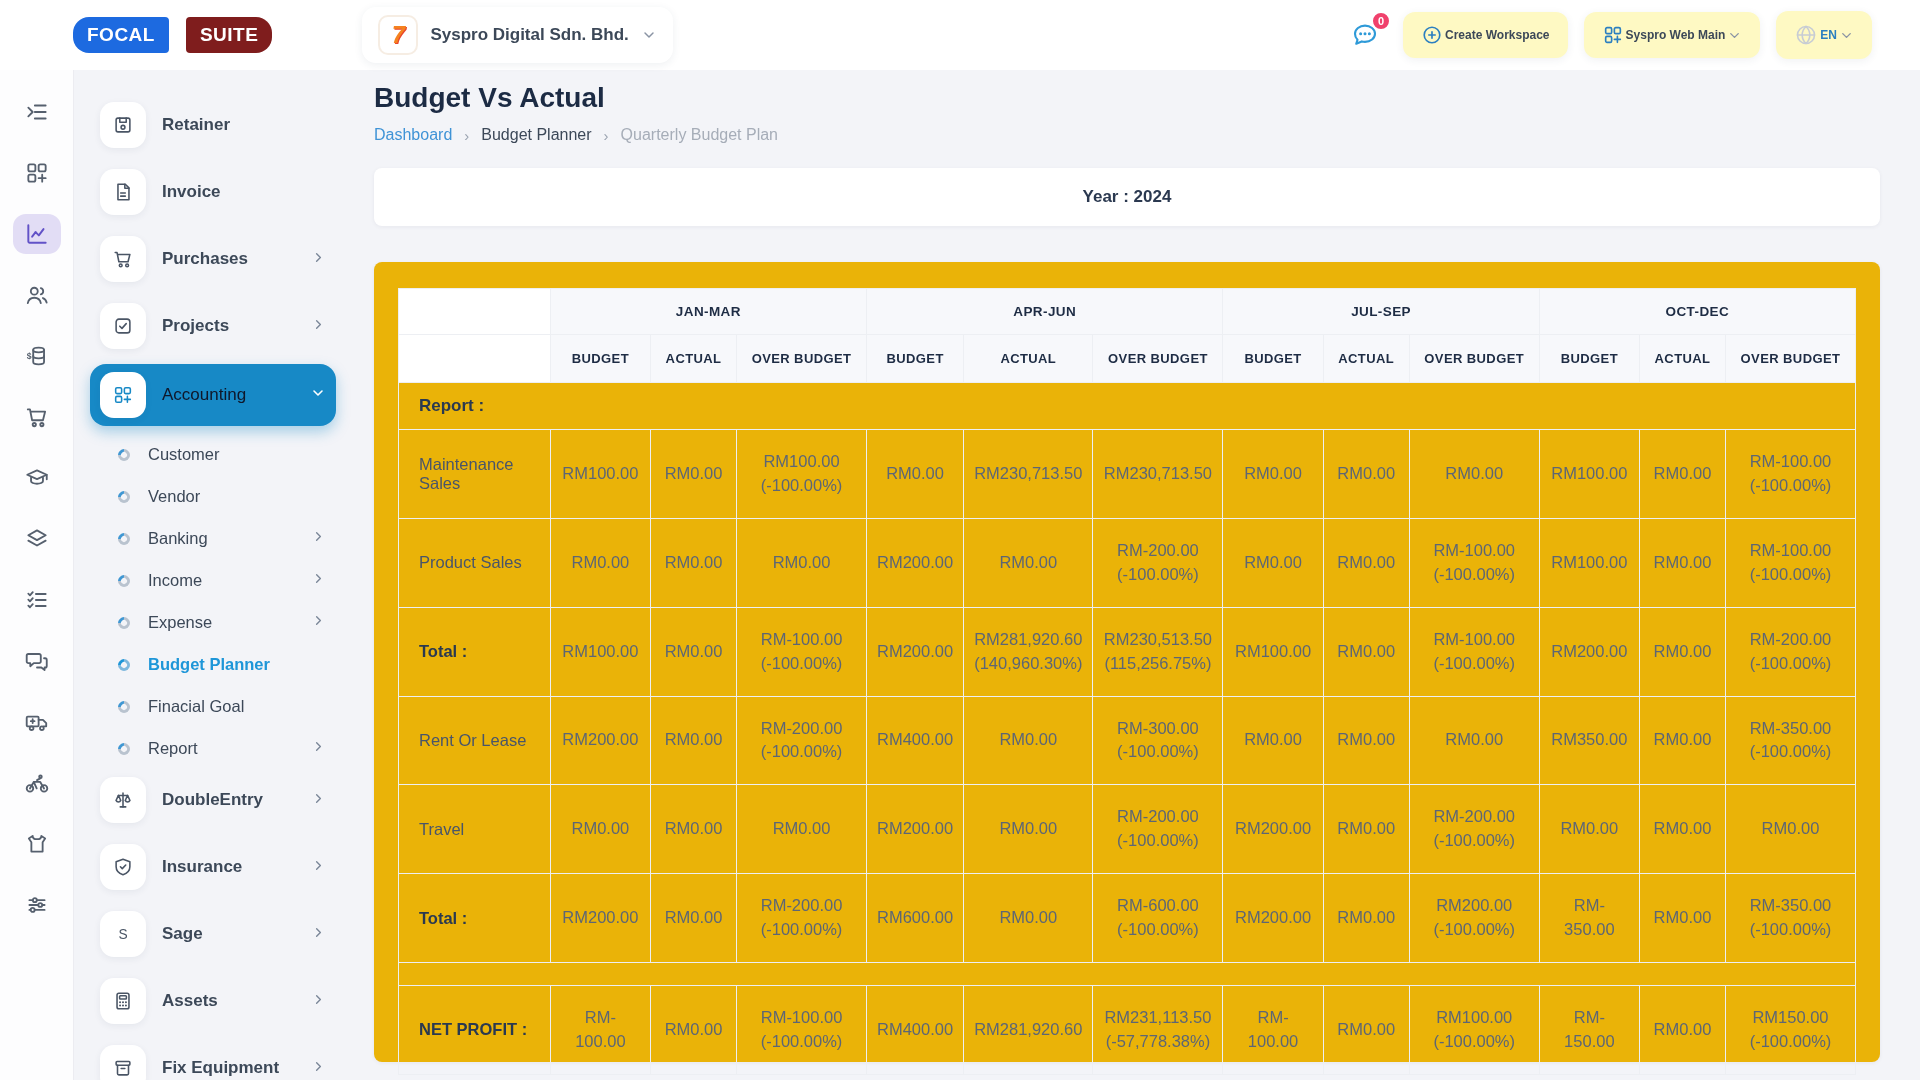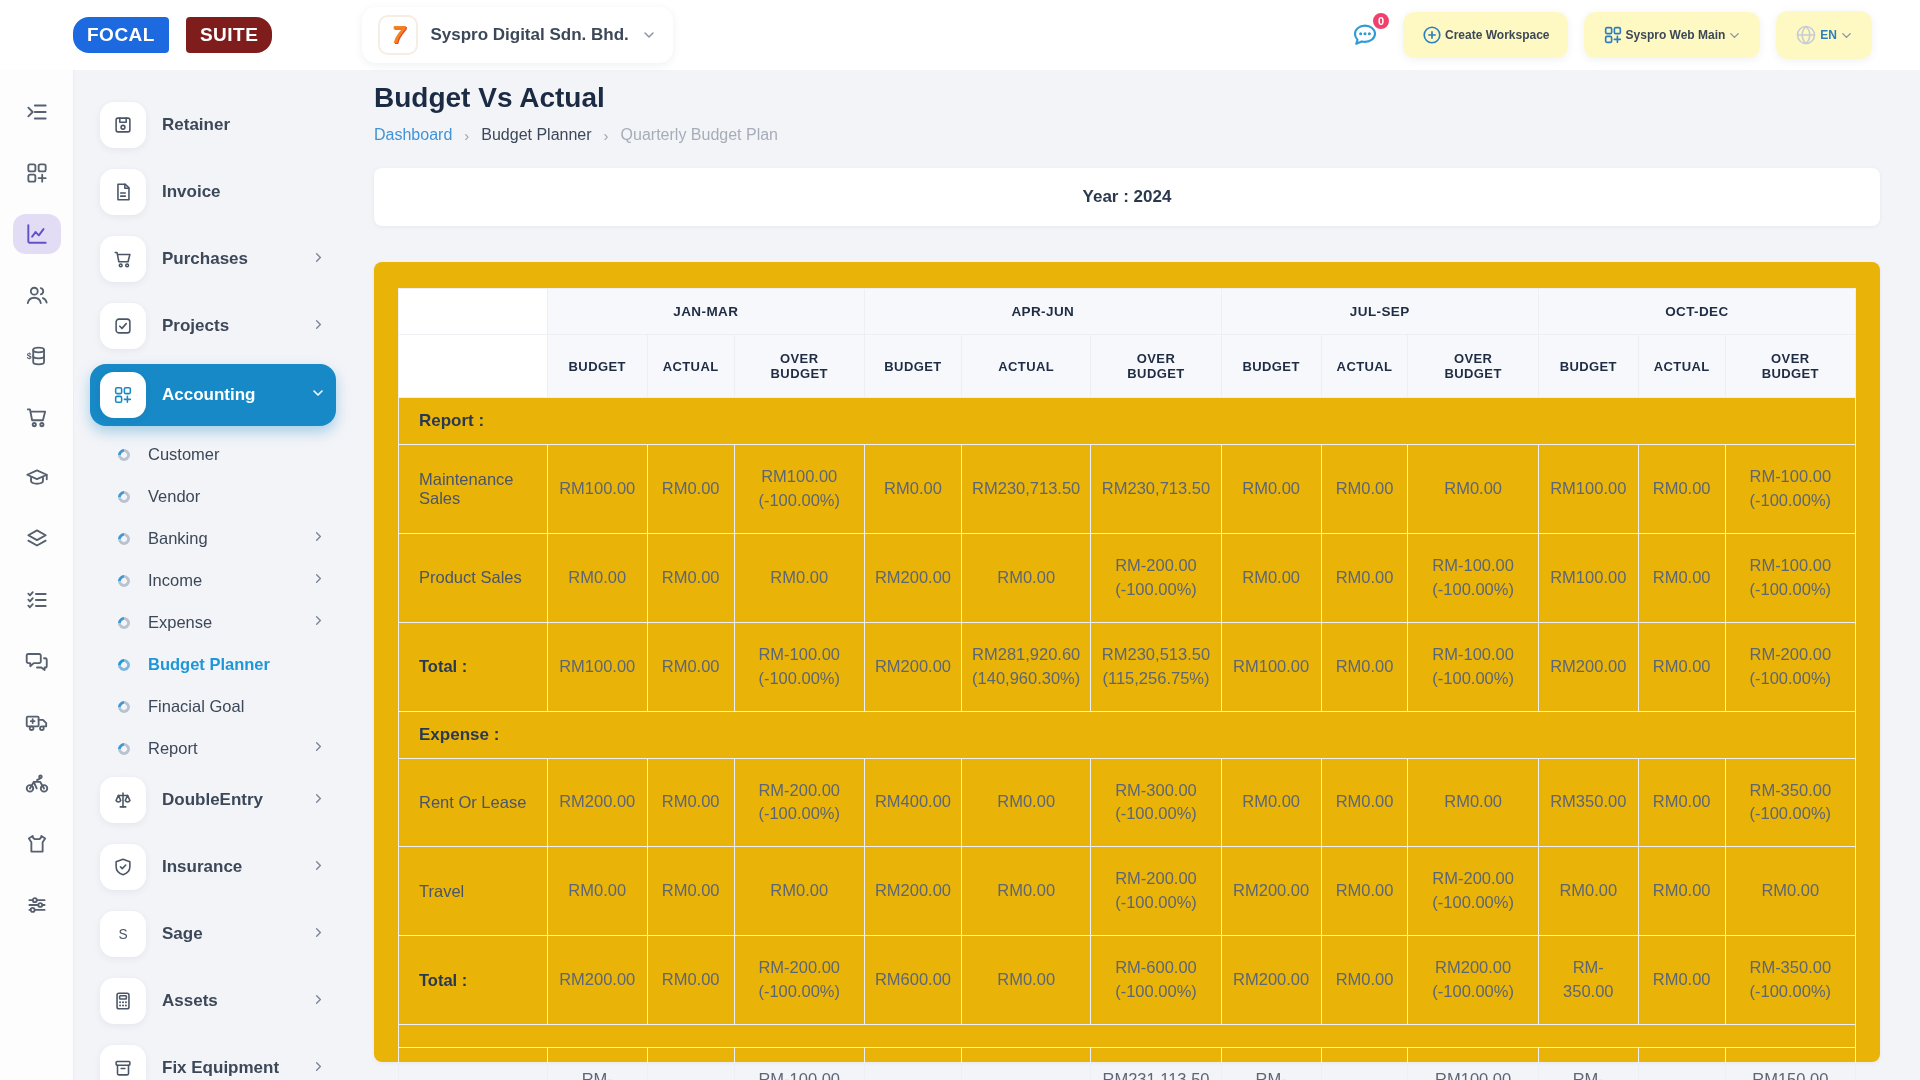--- a/index.html
+++ b/index.html
@@ -30,21 +30,21 @@
   .rail { width:74px; background:#fdfdfe; border-right:1px solid #ececf1; display:flex; flex-direction:column; align-items:center; padding-top:22px; gap:21px; flex:none; }
   .rail-item { width:48px; height:40px; border-radius:13px; display:flex; align-items:center; justify-content:center; color:#56606e; cursor:pointer; }
   .rail-item.active { background:#e2ddf5; color:#6252c7; }
 
   .sidebar { width:282px; flex:none; padding:26px 20px 20px 16px; overflow:hidden; }
   .s-item { display:flex; align-items:center; gap:16px; padding:6px 10px; margin-bottom:9px; border-radius:16px; cursor:pointer; }
   .s-item .ibox { width:46px; height:46px; border-radius:14px; background:#fff; box-shadow:0 2px 7px rgba(40,60,90,.07); display:flex; align-items:center; justify-content:center; color:#4a5565; flex:none; }
   .s-item .lbl { font-size:17px; color:#3c4858; font-weight:600; }
   .s-item .cv { margin-left:auto; color:#7a8698; }
   .s-item.active { background:#1789c6; padding-top:8px; padding-bottom:8px; box-shadow:0 6px 14px rgba(23,137,198,.35); }
-  .s-item.active .lbl { color:#ffffff; font-weight:bold; }
+  .s-item.active .lbl { color:#0f172a; font-weight:normal; }
   .s-item.active .cv { color:#fff; }
   .s-item.active .ibox { color:#1789c6; }
   .s-sub { display:flex; align-items:center; gap:18px; padding:10px 10px 10px 28px; margin-bottom:3px; cursor:pointer; }
   .s-sub .bullet { width:12px; height:12px; border-radius:50%; border:3px solid #b9c3cf; border-top-color:#3f97d3; transform:rotate(-45deg); flex:none; }
   .s-sub .lbl { font-size:16.5px; color:#3c4858; }
   .s-sub .cv { margin-left:auto; color:#7a8698; }
   .s-sub.active .lbl { color:#1e96d8; font-weight:bold; }
   .s-sub.active .bullet { border-color:#7fb8dd; border-top-color:#1e96d8; }
 
   
@@ -57,21 +57,21 @@
   .crumbs .sep { color:#9aa3b0; font-size:15px; }
   .year-card { margin-top:24px; background:#fff; border-radius:8px; box-shadow:0 1px 4px rgba(30,40,60,.06); height:58px; display:flex; align-items:center; justify-content:center; }
   .year-card span { font-size:17px; font-weight:bold; color:#2b3950; }
   .table-card { margin-top:36px; background:#eab308; border-radius:8px; box-shadow:0 1px 4px rgba(30,40,60,.06); padding:26px 24px; height:800px; }
 
   table.budget { width:100%; border-collapse:collapse; }
   table.budget th, table.budget td { border:1px solid #edeff3; }
   table.budget thead th { background:#f7f8fb; color:#1e2c44; font-size:13.5px; font-weight:bold; letter-spacing:.4px; text-align:center; }
   table.budget thead th.blank { background:#fff; }
   table.budget thead .q-row th { padding:15px 8px; }
-  table.budget thead .m-row th { padding:16px 15px; font-size:13px; }
+  table.budget thead .m-row th { padding:16px 8px; font-size:13px; }
   td.cell { text-align:center; color:#5d6675; font-size:16.5px; padding:20px 10px; line-height:1.45; }
   td.row-label { text-align:left; color:#49556a; font-size:16.5px; padding:20px 10px 20px 20px; }
   tr.section-row td { padding:13px 10px 13px 20px; font-size:17px; font-weight:bold; color:#2a3950; }
   tr.spacer-row td { padding:11px; }
   td.row-label.strong { font-weight:bold; color:#2a3950; }
   .c-val, .c-pct { display:block; }
   .col-b { min-width:96px; } .col-a { min-width:86px; } .col-o { min-width:130px; }
 </style>
 </head>
 <body>
@@ -577,23 +577,20 @@
                 <span class="c-val">RM200.00</span>
               </td>
               <td class="cell col-a">
                 <span class="c-val">RM0.00</span>
               </td>
               <td class="cell col-o">
                 <span class="c-val">RM-200.00</span>
                 <span class="c-pct">(-100.00%)</span>
               </td>
             </tr>
-            <tr class="section-row">
-              <td colspan="13">Expense :</td>
-            </tr>
             <tr>
               <td class="row-label">Rent Or Lease</td>
               <td class="cell col-b">
                 <span class="c-val">RM200.00</span>
               </td>
               <td class="cell col-a">
                 <span class="c-val">RM0.00</span>
               </td>
               <td class="cell col-o">
                 <span class="c-val">RM-200.00</span>

